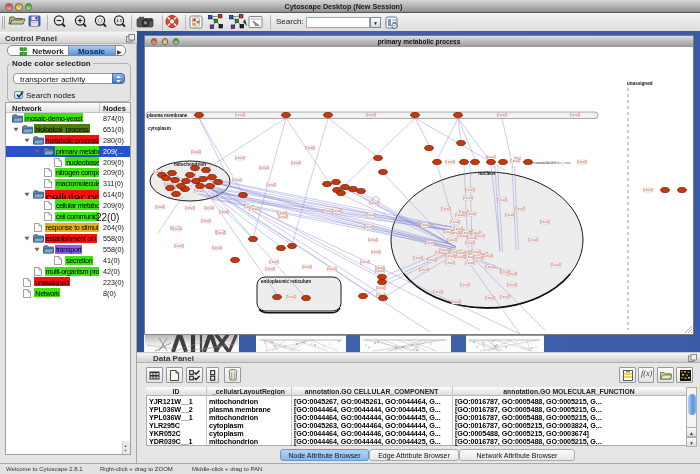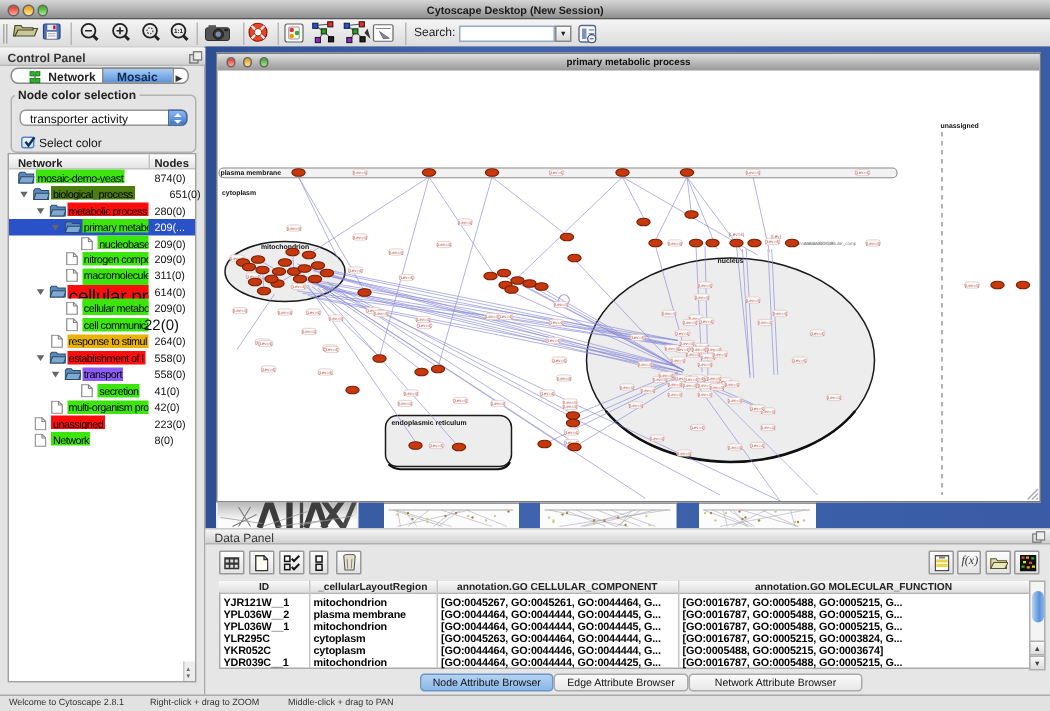--- a/index.html
+++ b/index.html
@@ -139,41 +139,41 @@
 <div class="abs" style="left:20px;top:75px;font-size:8px;color:#111">transporter activity</div>
 <div class="abs" style="left:112px;top:73px;width:13px;height:11px;background:linear-gradient(#8cb9f2,#3d77cc);border:1px solid #4a6a9a;border-radius:0 4px 4px 0"></div>
 <svg class="abs" style="left:114px;top:74.5px" width="9" height="8" viewBox="0 0 9 8">
     <path d="M4.5 0.5 L7 3 L2 3 Z" fill="#fff"></path>
     <path d="M4.5 7.5 L7 5 L2 5 Z" fill="#fff"></path>
   </svg>
 <div class="abs" style="left:14px;top:90.5px;width:8.5px;height:8.5px;background:linear-gradient(#eef4fc,#cfe0f4);border:1px solid #5585c8;border-radius:2px"></div>
 <svg class="abs" style="left:14.5px;top:88.5px" width="10" height="10" viewBox="0 0 10 10">
     <path d="M2 5.5 L4 8 L8 2.5" fill="none" stroke="#16305e" stroke-width="1.6"></path>
   </svg>
-<div class="abs" style="left:26px;top:91px;font-size:8px;color:#111">Select color</div>
+<div class="abs" style="left:26px;top:91px;font-size:8px;color:#111">Search nodes</div>
 <div class="abs" style="left:5px;top:102px;width:126px;height:353px;background:#fff;border:1px solid #a0a0a0"></div>
 <div class="abs" style="left:6px;top:103px;width:124px;height:10px;background:linear-gradient(#fdfdfd,#e4e4e4);border-bottom:1px solid #c5c5c5"></div>
 <div class="abs" style="left:99px;top:103px;width:1px;height:10px;background:#c5c5c5"></div>
 <div class="abs" style="left:12px;top:104px;font-size:7.5px;font-weight:bold;color:#222">Network</div>
 <div class="abs" style="left:103px;top:104px;font-size:7.5px;font-weight:bold;color:#222">Nodes</div>
 <svg class="abs" style="left:12.0px;top:113.7px" width="11" height="9" viewBox="0 0 11 9">
     <path d="M0.5 8 L0.5 2 L1.5 0.8 L4.5 0.8 L5.5 2 L10.5 2 L10.5 8 Z" fill="#5b8ab8" stroke="#2a4a6a" stroke-width="0.7"></path>
     <path d="M0.5 8 L2 3.8 L11 3.8 L9.5 8 Z" fill="#7fa9ce" stroke="#2a4a6a" stroke-width="0.7"></path>
   </svg>
 <div class="abs" style="left:24.0px;top:113.2px;max-width:75.0px;background:#3ce60c;font-size:7.2px;letter-spacing:-0.33px;color:#000;white-space:nowrap;overflow:hidden;padding:0.5px 1px;height:9px">mosaic-demo-yeast</div>
 <div class="abs" style="left:103px;top:113.7px;font-size:7.2px;color:#111">874(0)</div>
 <svg class="abs" style="left:13.3px;top:126.65px" width="6" height="5" viewBox="0 0 7 6">
     <path d="M0.5 1 L6.5 1 L3.5 5.5 Z" fill="#666"></path>
   </svg>
 <svg class="abs" style="left:22.3px;top:124.65px" width="11" height="9" viewBox="0 0 11 9">
     <path d="M0.5 8 L0.5 2 L1.5 0.8 L4.5 0.8 L5.5 2 L10.5 2 L10.5 8 Z" fill="#5b8ab8" stroke="#2a4a6a" stroke-width="0.7"></path>
     <path d="M0.5 8 L2 3.8 L11 3.8 L9.5 8 Z" fill="#7fa9ce" stroke="#2a4a6a" stroke-width="0.7"></path>
   </svg>
 <div class="abs" style="left:34.3px;top:124.15px;max-width:64.7px;background:#4d7c0f;font-size:7.2px;letter-spacing:-0.33px;color:#000;white-space:nowrap;overflow:hidden;padding:0.5px 1px;height:9px">biological_process</div>
-<div class="abs" style="left:113px;top:124.65px;font-size:7.2px;color:#111">651(0)</div>
+<div class="abs" style="left:103px;top:124.65px;font-size:7.2px;color:#111">651(0)</div>
 <svg class="abs" style="left:23.6px;top:137.6px" width="6" height="5" viewBox="0 0 7 6">
     <path d="M0.5 1 L6.5 1 L3.5 5.5 Z" fill="#666"></path>
   </svg>
 <svg class="abs" style="left:32.6px;top:135.6px" width="11" height="9" viewBox="0 0 11 9">
     <path d="M0.5 8 L0.5 2 L1.5 0.8 L4.5 0.8 L5.5 2 L10.5 2 L10.5 8 Z" fill="#5b8ab8" stroke="#2a4a6a" stroke-width="0.7"></path>
     <path d="M0.5 8 L2 3.8 L11 3.8 L9.5 8 Z" fill="#7fa9ce" stroke="#2a4a6a" stroke-width="0.7"></path>
   </svg>
 <div class="abs" style="left:44.6px;top:135.1px;max-width:54.4px;background:#ff0d0d;font-size:7.2px;letter-spacing:-0.33px;color:#000;white-space:nowrap;overflow:hidden;padding:0.5px 1px;height:9px">metabolic process</div>
 <div class="abs" style="left:103px;top:135.6px;font-size:7.2px;color:#111">280(0)</div>
 <div class="abs" style="left:6px;top:145.54999999999998px;width:124px;height:11px;background:#2a52c8"></div>
@@ -945,21 +945,21 @@
     <circle cx="64" cy="12" r="0.8" fill="#cc8"></circle>
     <circle cx="31" cy="9" r="0.8" fill="#a84"></circle>
     <circle cx="11" cy="11" r="0.8" fill="#cc8"></circle>
     <circle cx="8" cy="6" r="0.8" fill="#a84"></circle>
     <circle cx="18" cy="6" r="0.8" fill="#cc8"></circle>
     <circle cx="27" cy="5" r="0.8" fill="#a84"></circle>
     <circle cx="4" cy="6" r="0.8" fill="#cc8"></circle>
   </svg>
 <div class="abs" style="left:137px;top:352px;width:563px;height:111px;background:#e6e6e6"></div>
 <div class="abs" style="left:137px;top:352px;width:563px;height:11px;background:linear-gradient(#f6f6f6,#d0d0d0);border-bottom:1px solid #b0b0b0;border-top:1px solid #c8c8c8"></div>
-<div class="abs" style="left:143px;top:354px;font-size:8px;font-weight:normal;color:#333">Data Panel</div>
+<div class="abs" style="left:153px;top:354px;font-size:8px;font-weight:bold;color:#333">Data Panel</div>
 <svg class="abs" style="left:688px;top:354px" width="9" height="8" viewBox="0 0 9 8">
     <rect x="0.5" y="2" width="5.5" height="5.5" fill="none" stroke="#777" stroke-width="0.8"></rect>
     <rect x="3" y="0.5" width="5.5" height="5.5" fill="#eee" stroke="#777" stroke-width="0.8"></rect>
   </svg>
 <div class="abs" style="left:146px;top:367px;width:17px;height:16px;background:linear-gradient(#fdfdfd,#e2e2e2);border:1px solid #999;border-radius:1px"></div>
 <svg class="abs" style="left:149px;top:371px" width="11" height="9" viewBox="0 0 11 9">
     <rect x="0.5" y="0.5" width="10" height="8" fill="#333"></rect>
     <rect x="1.5" y="2" width="2" height="2" fill="#ddd"></rect>
     <rect x="4.5" y="2" width="2" height="2" fill="#ddd"></rect>
     <rect x="7.5" y="2" width="2" height="2" fill="#ddd"></rect>

